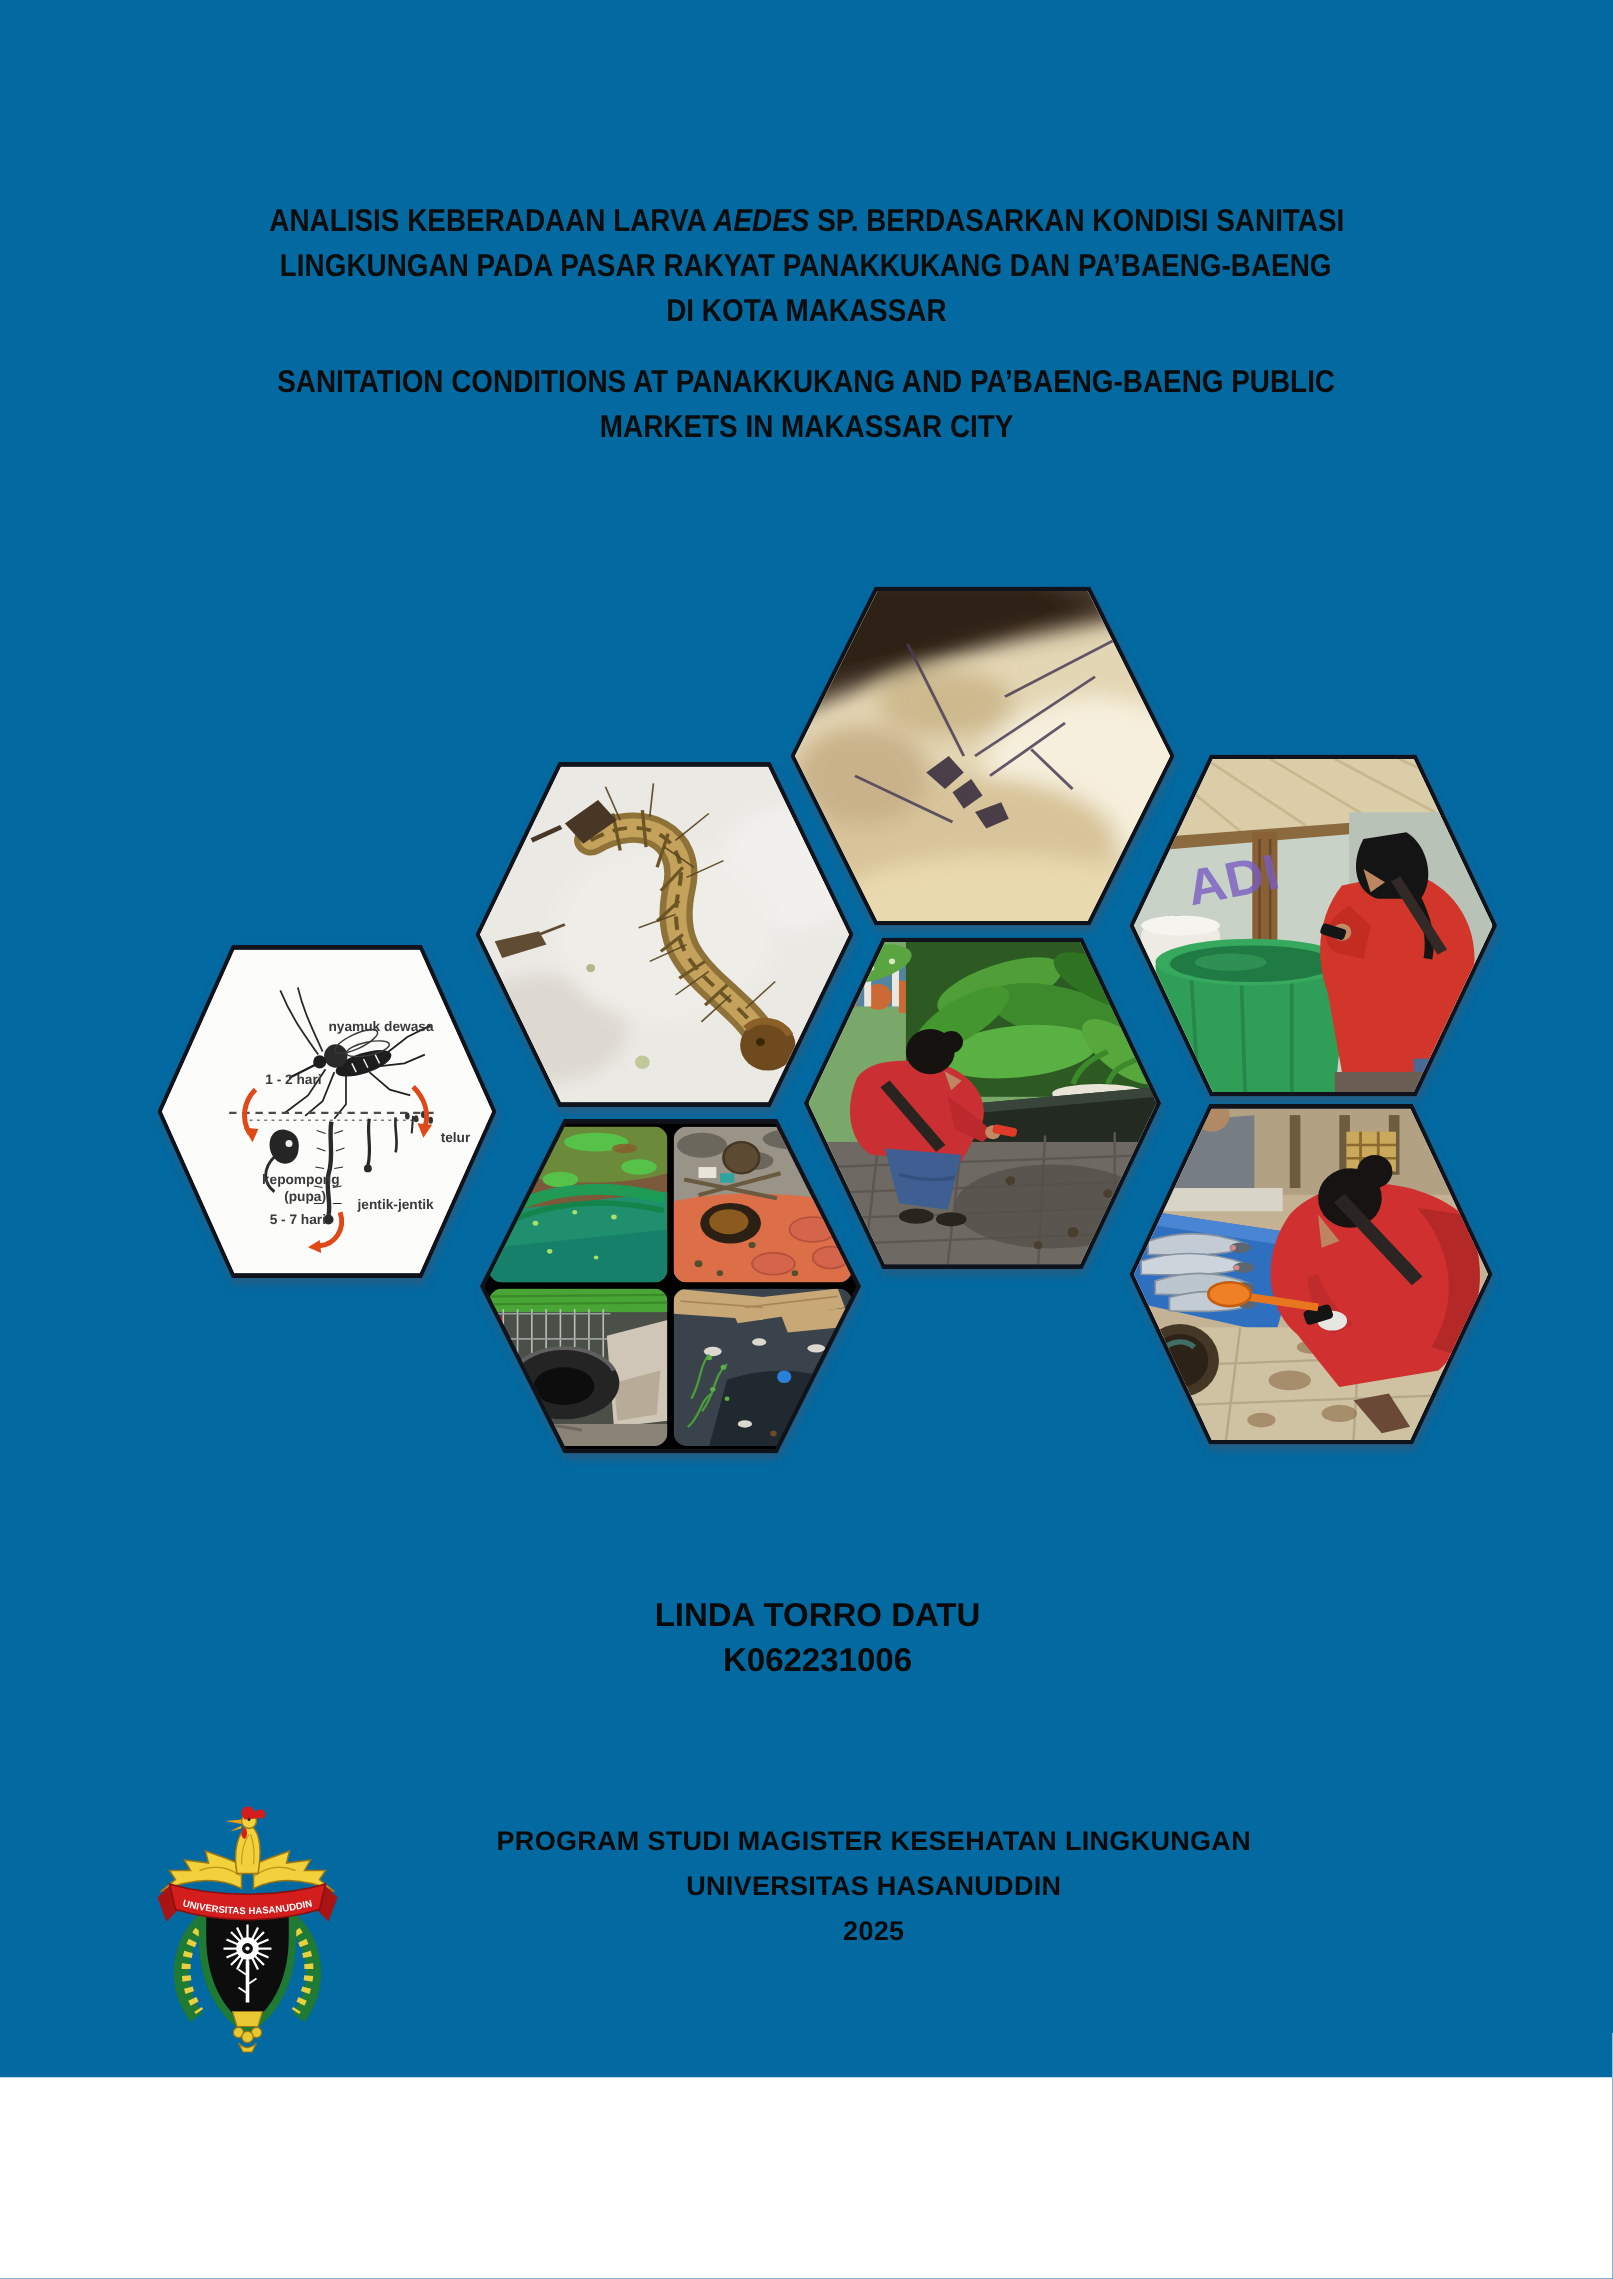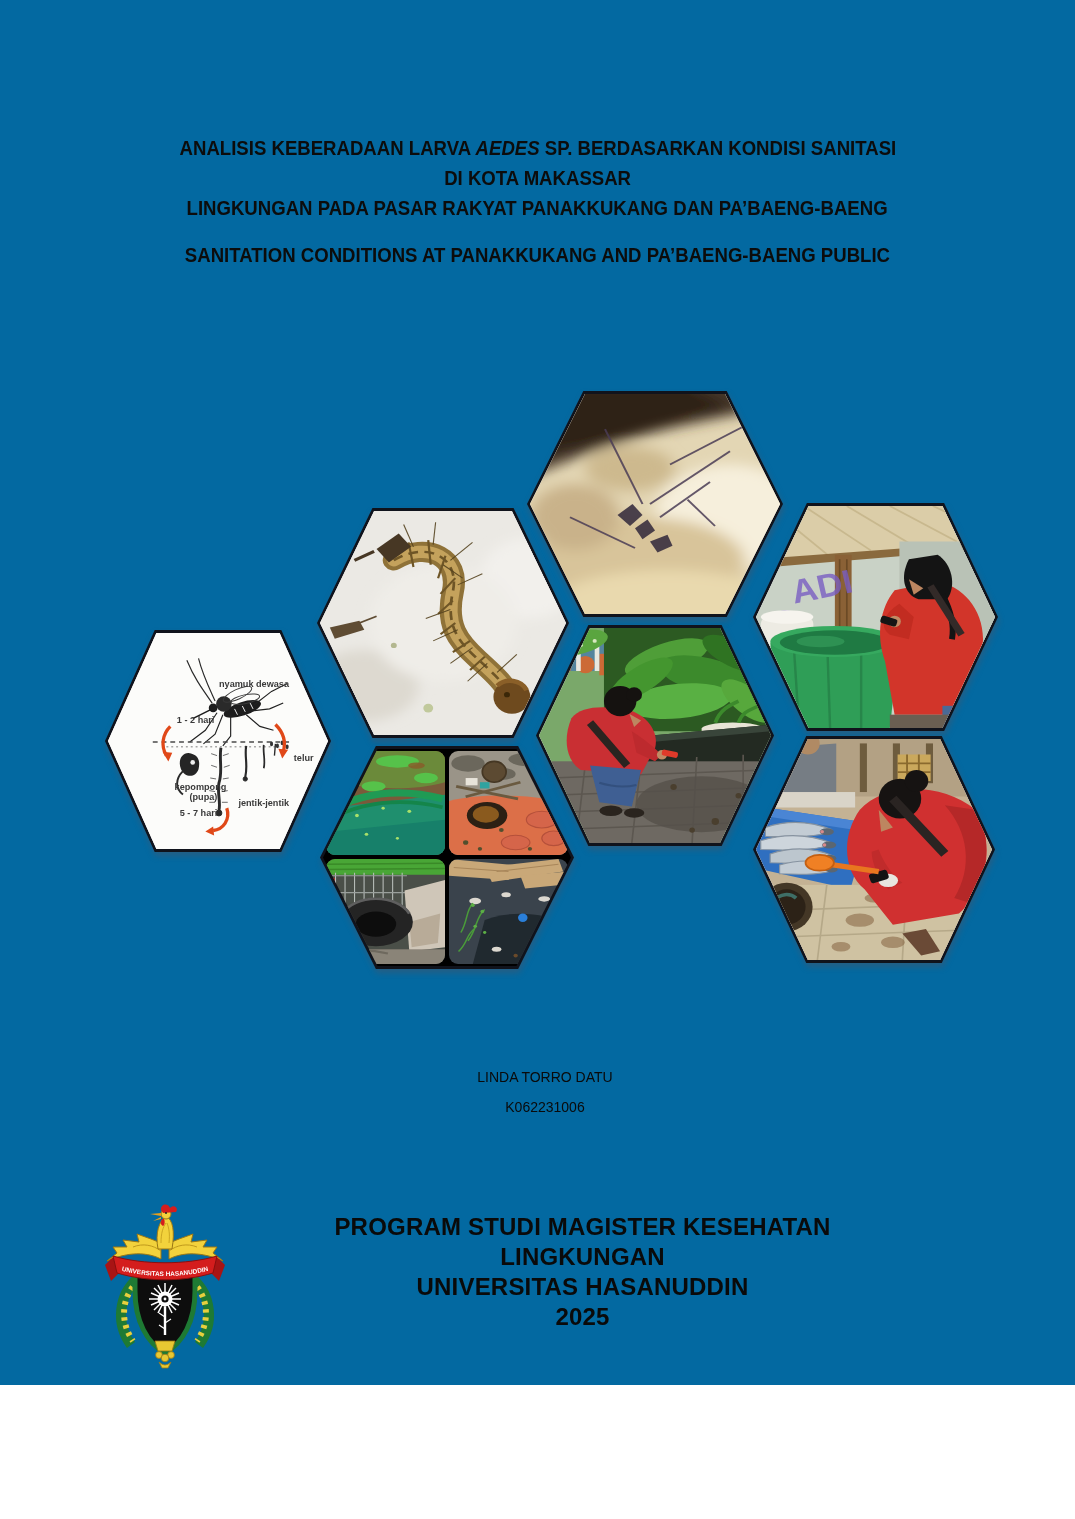--- a/index.html
+++ b/index.html
@@ -6,49 +6,50 @@
   .page{position:relative;width:1075px;height:1385px;background:#0369a1;overflow:hidden;
         font-family:"Liberation Sans",sans-serif;color:#0a0a0a;}
   
   .title-block{position:absolute;left:0;width:1075px;text-align:center;font-weight:bold;
                font-size:21px;line-height:30px;color:#0c0c0c;}
   .tline{white-space:nowrap;}
   .cond{display:inline-block;transform:scaleX(.885);transform-origin:50% 50%;}
   .it{font-style:italic;}
   
   .author-block{position:absolute;top:1062px;left:15px;width:1060px;text-align:center;
-                font-weight:normal;font-size:14px;line-height:30px;}
+                font-weight:bold;font-size:22px;line-height:30px;}
   .footer-block{position:absolute;top:1212px;left:250px;width:665px;text-align:center;
-                font-weight:bold;font-size:24px;line-height:30px;letter-spacing:.2px;}
+                font-weight:bold;font-size:18px;line-height:30px;letter-spacing:.2px;}
   
   .hex-wrap{position:absolute;filter:drop-shadow(1px 4px 3px rgba(80,80,95,.45));}
   .hex-border{position:absolute;inset:0;background:#10131c;
       clip-path:polygon(22% 0%,78% 0%,100% 50%,78% 100%,22% 100%,0% 50%);}
   .hex-img{position:absolute;inset:3px;background:#fff;overflow:hidden;
       clip-path:polygon(22% 0%,78% 0%,100% 50%,78% 100%,22% 100%,0% 50%);}
   .hex-img.dark{background:#000;}
   svg.scene{position:absolute;inset:0;width:100%;height:100%;display:block;}
   .cell{position:absolute;border-radius:9px;overflow:hidden;}
   .cell svg{position:absolute;inset:0;width:100%;height:100%;display:block;}
   
   .logo{position:absolute;left:103px;top:1203px;width:124px;height:167px;}
 </style>
 </head>
 <body>
 
 <div class="page">
 
   <div class="title-block" style="top:133px;">
     <div class="tline"><span class="cond"><span>ANALISIS KEBERADAAN LARVA </span><span class="it">AEDES</span><span> SP. BERDASARKAN KONDISI SANITASI</span></span></div>
+    <div class="tline"><span class="cond">LINGKUNGAN PADA PASAR RAKYAT PANAKKUKANG DAN PA’BAENG-BAENG</span></div>
     <div class="tline"><span class="cond">DI KOTA MAKASSAR</span></div>
-    <div class="tline"><span class="cond">LINGKUNGAN PADA PASAR RAKYAT PANAKKUKANG DAN PA’BAENG-BAENG</span></div>
   </div>
 
   <div class="title-block" style="top:240px;">
     <div class="tline"><span class="cond">SANITATION CONDITIONS AT PANAKKUKANG AND PA’BAENG-BAENG PUBLIC</span></div>
+    <div class="tline"><span class="cond">MARKETS IN MAKASSAR CITY</span></div>
   </div>
 
   <div>
 
     <div class="hex-wrap" style="left:527px;top:391px;width:256px;height:226px;">
       <div class="hex-border"></div>
       <div class="hex-img">
         <svg class="scene" viewBox="0 0 100 100" preserveAspectRatio="none">
           <defs>
               <filter id="msb" x="-40%" y="-40%" width="180%" height="180%">

